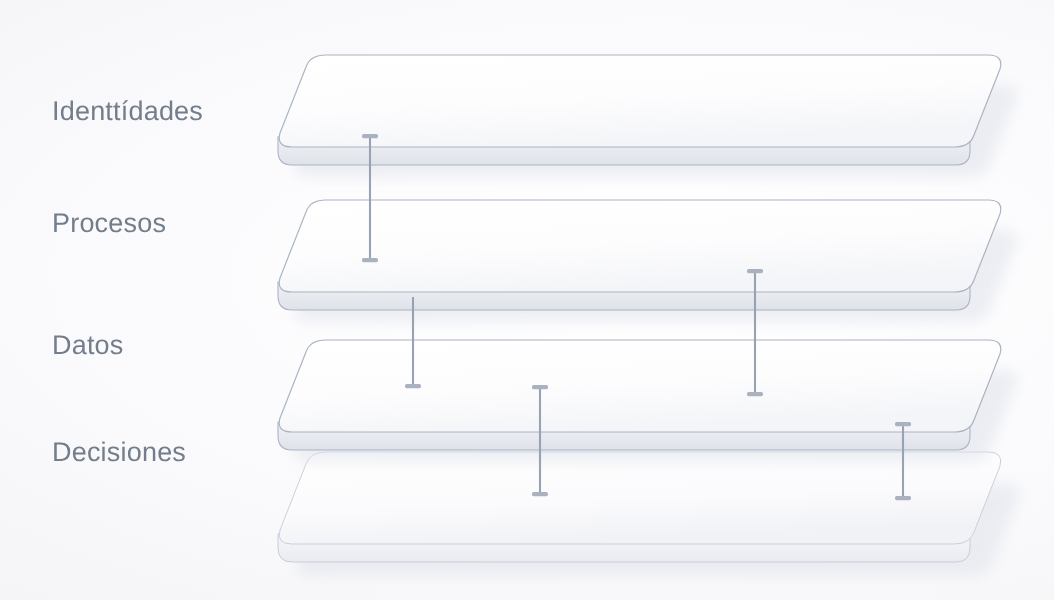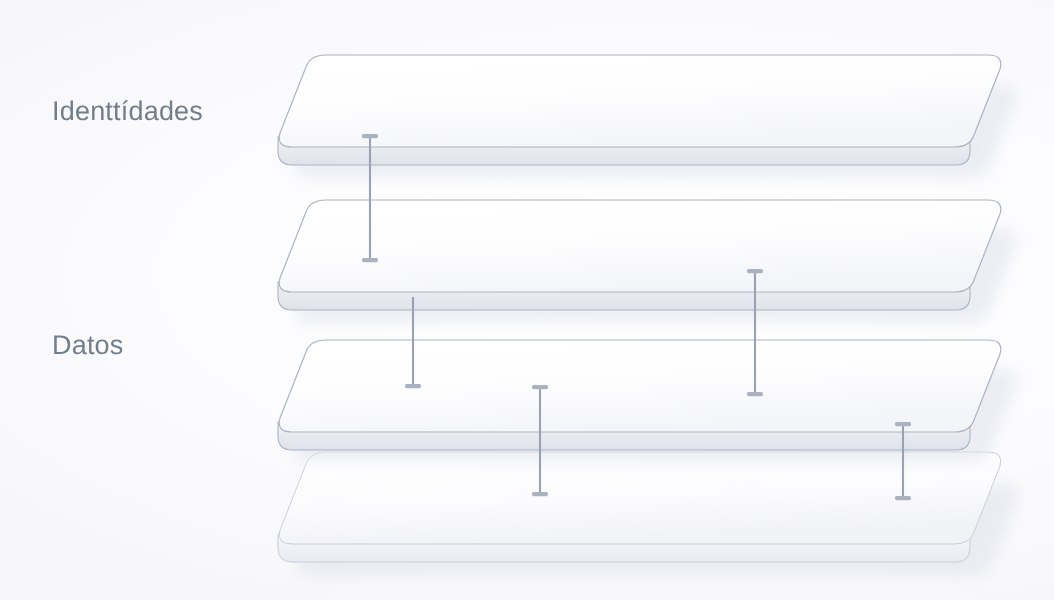--- a/index.html
+++ b/index.html
@@ -146,17 +146,19 @@
         <line x1="903" y1="424" x2="903" y2="500" stroke="#98a2b3" stroke-width="2.1"></line>
         <rect x="895" y="422" width="16" height="4.2" rx="1.6" fill="#aab2c0"></rect>
         <rect x="895" y="496" width="16" height="4.2" rx="1.6" fill="#aab2c0"></rect>
       </g>
 
     </g>
   </svg>
 
   <div class="label" style="top:98px">Identtídades</div>
 
+  <div class="label" style="top:210px">Procesos</div>
 
   <div class="label" style="top:332px">Datos</div>
 
+  <div class="label" style="top:439px">Decisiones</div>
 
 </div>
 
 </body></html>

